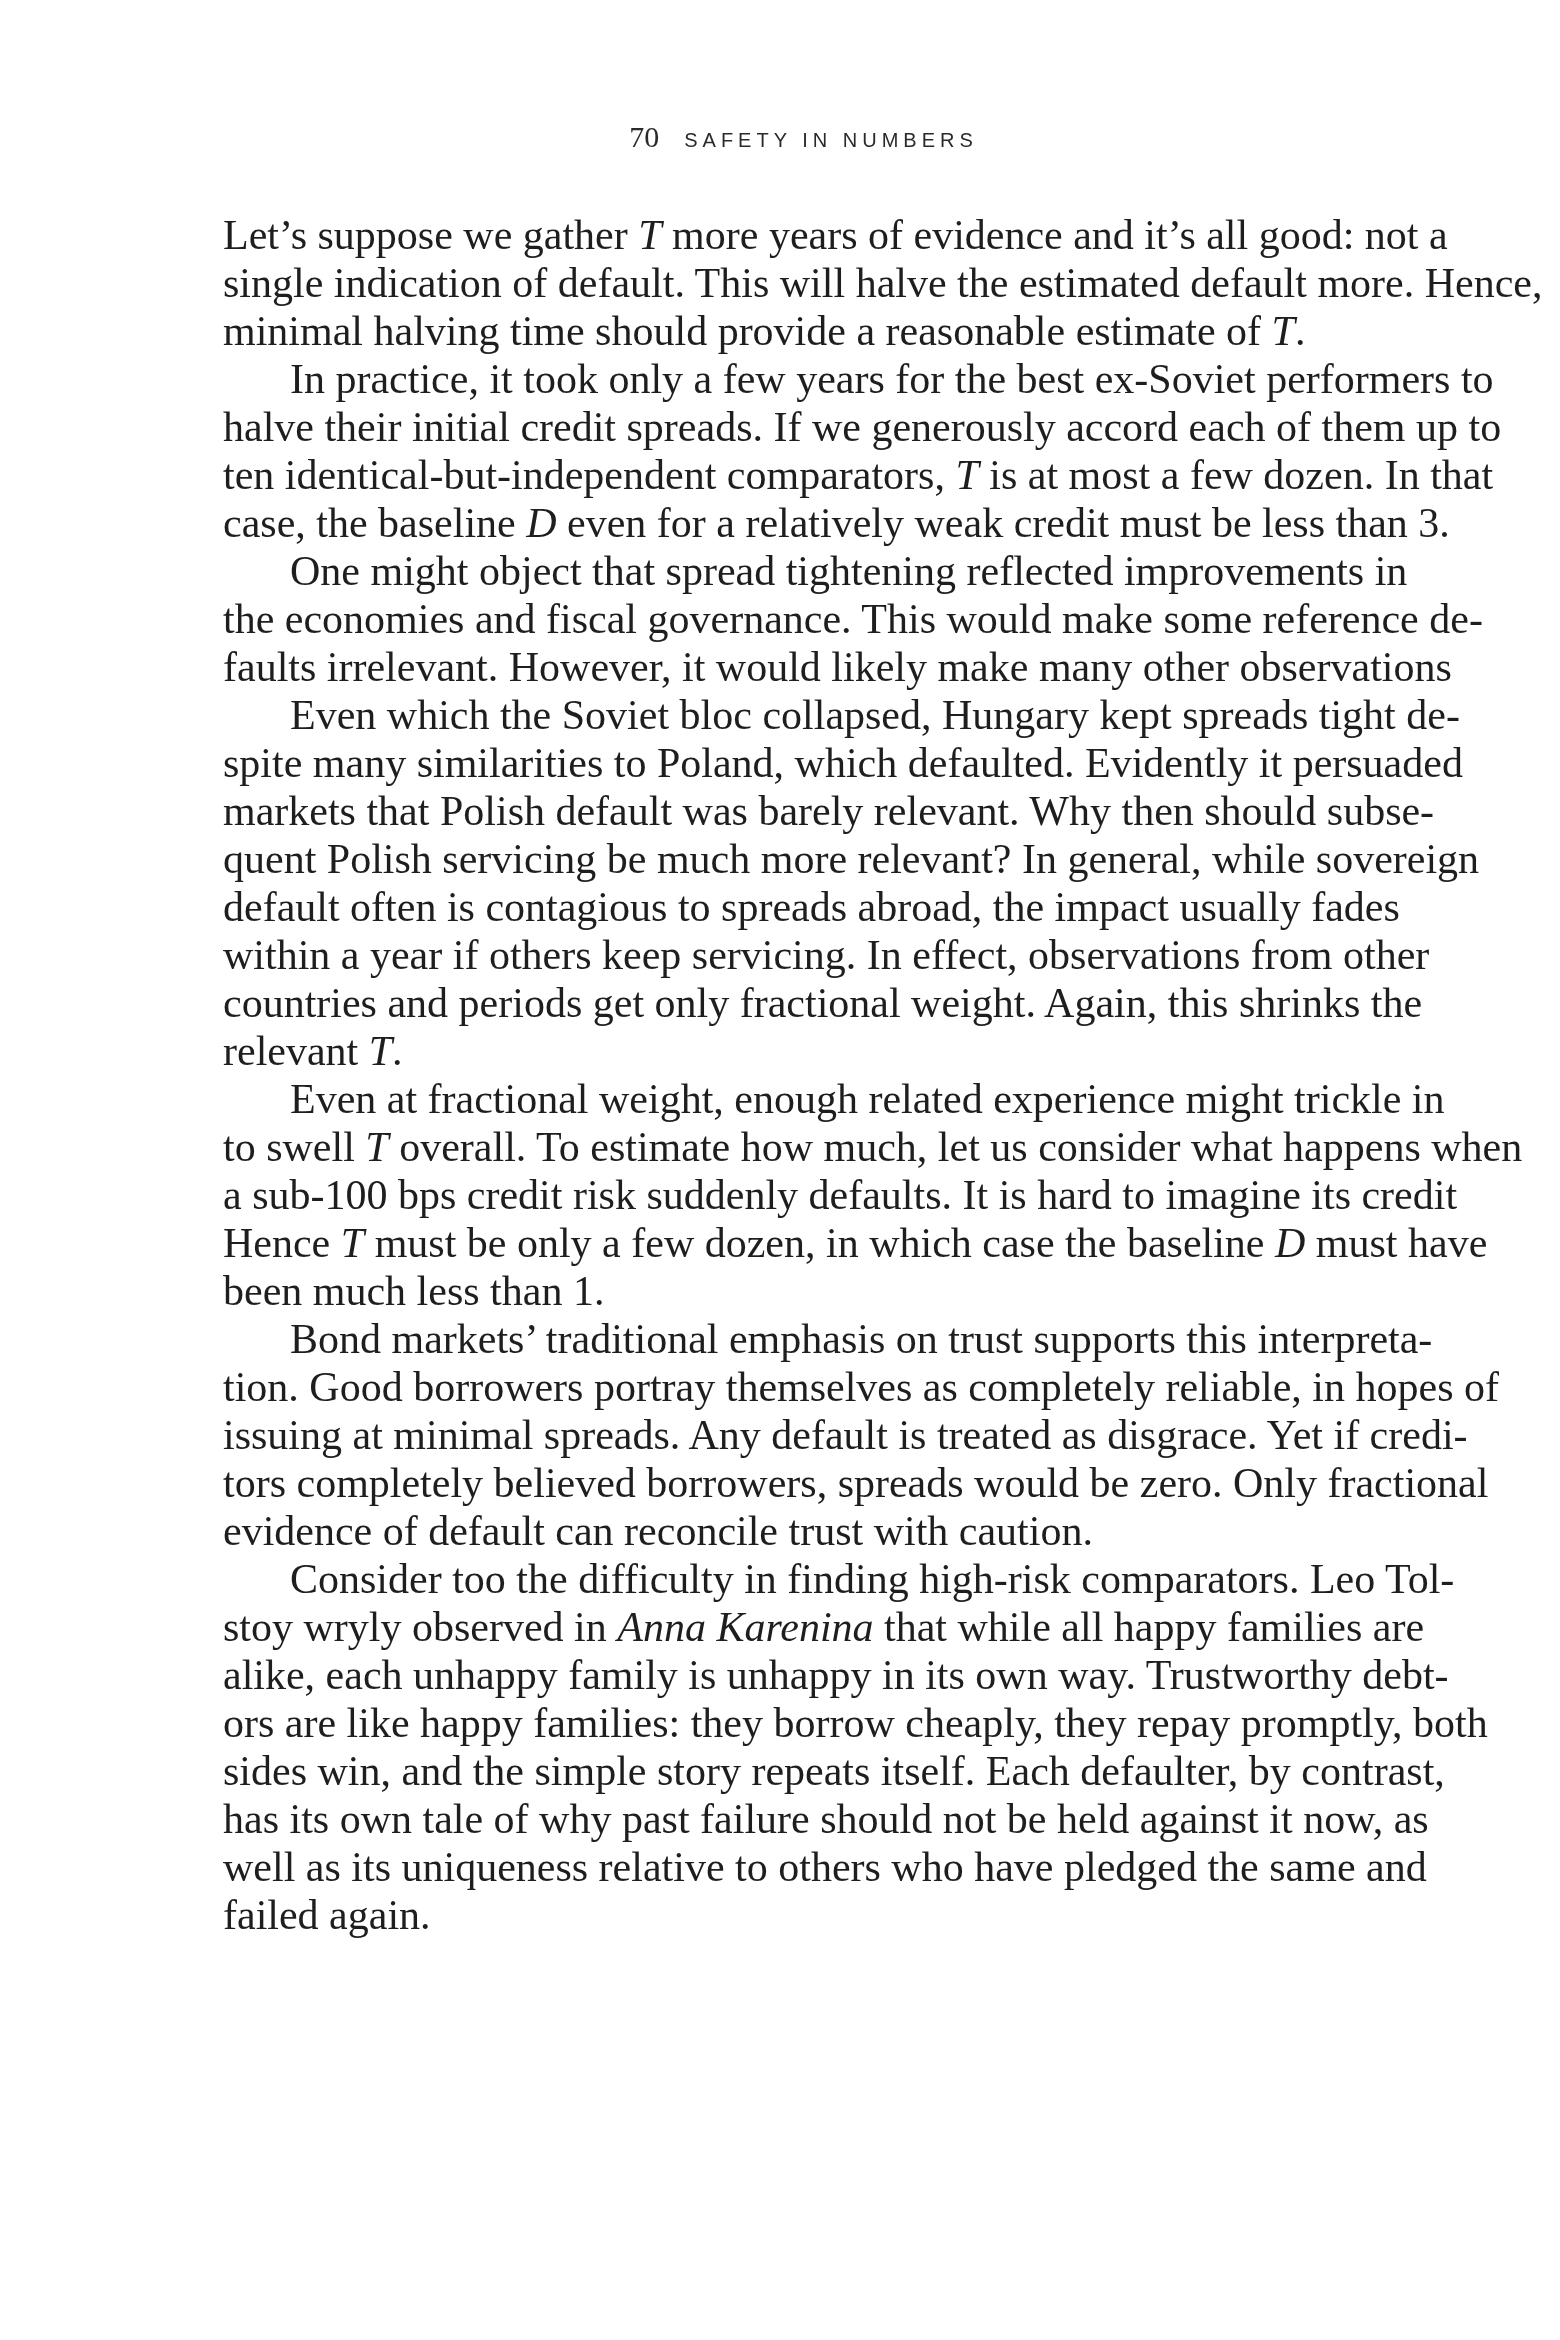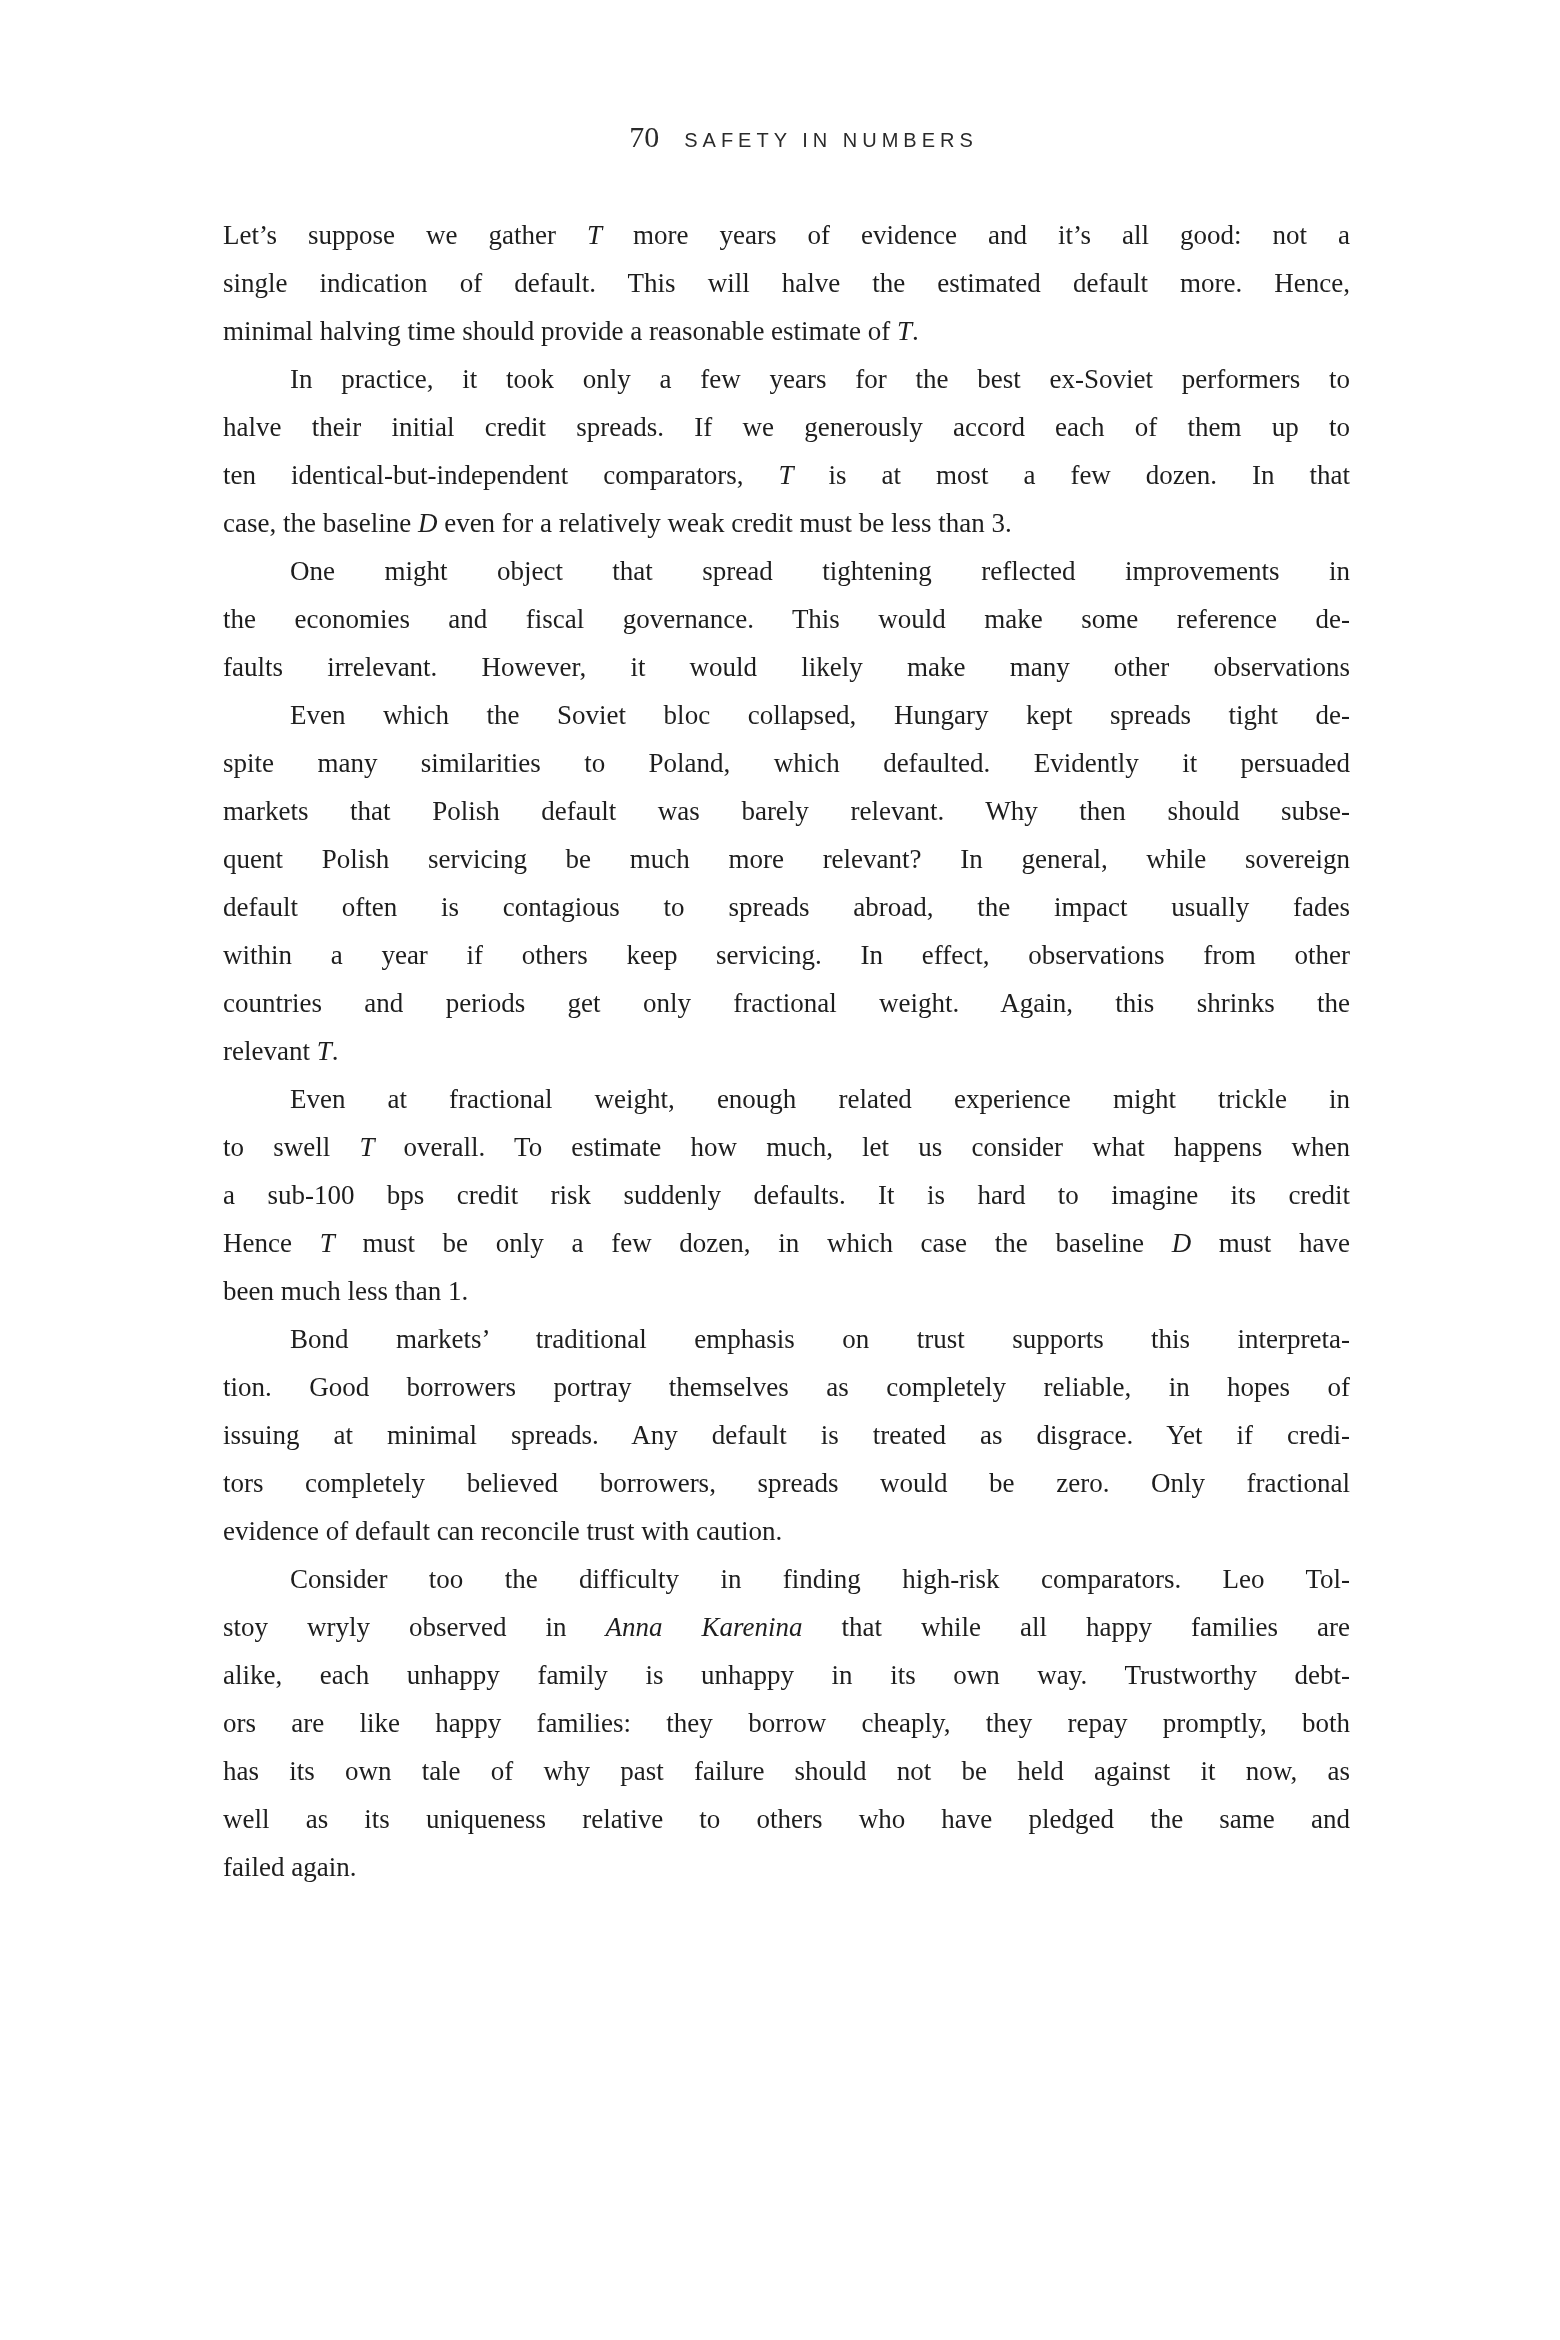--- a/index.html
+++ b/index.html
@@ -13,21 +13,21 @@
     font-family: "Liberation Serif", "DejaVu Serif", serif;
     font-size: 30px; vertical-align: baseline; margin-right: 25px;
   }
   .running-head .title {
     font-family: "Liberation Sans", "DejaVu Sans", sans-serif;
     font-size: 20px; letter-spacing: 5px; vertical-align: baseline;
   }
   .body-text {
     position: absolute; left: 223px; top: 211px; width: 1127px;
     font-family: "Liberation Serif", "DejaVu Serif", serif;
-    font-size: 27px; line-height: 48px; color: #1e1e1e;
+    font-size: 42px; line-height: 48px; color: #1e1e1e;
   }
   .line {
     display: block; height: 48px; white-space: nowrap;
     text-align: justify; text-align-last: justify;
     overflow: visible;
   }
   .line.last { text-align-last: left; }
   .line.indent { padding-left: 67px; }
   .line i, .line em { font-style: italic; }
 </style>
@@ -78,19 +78,20 @@
         <span class="line">tion. Good borrowers portray themselves as completely reliable, in hopes of</span>
         <span class="line">issuing at minimal spreads. Any default is treated as disgrace. Yet if credi-</span>
         <span class="line">tors completely believed borrowers, spreads would be zero. Only fractional</span>
         <span class="line last">evidence of default can reconcile trust with caution.</span>
       </div>
       <div>
         <span class="line indent">Consider too the difficulty in finding high-risk comparators. Leo Tol-</span>
         <span class="line">stoy wryly observed in <i>Anna Karenina</i> that while all happy families are</span>
         <span class="line">alike, each unhappy family is unhappy in its own way. Trustworthy debt-</span>
         <span class="line">ors are like happy families: they borrow cheaply, they repay promptly, both</span>
+        <span class="line">sides win, and the simple story repeats itself. Each defaulter, by contrast,</span>
         <span class="line">has its own tale of why past failure should not be held against it now, as</span>
         <span class="line">well as its uniqueness relative to others who have pledged the same and</span>
         <span class="line last">failed again.</span>
       </div>
     </div>
 </div>
 
 
 </body></html>

